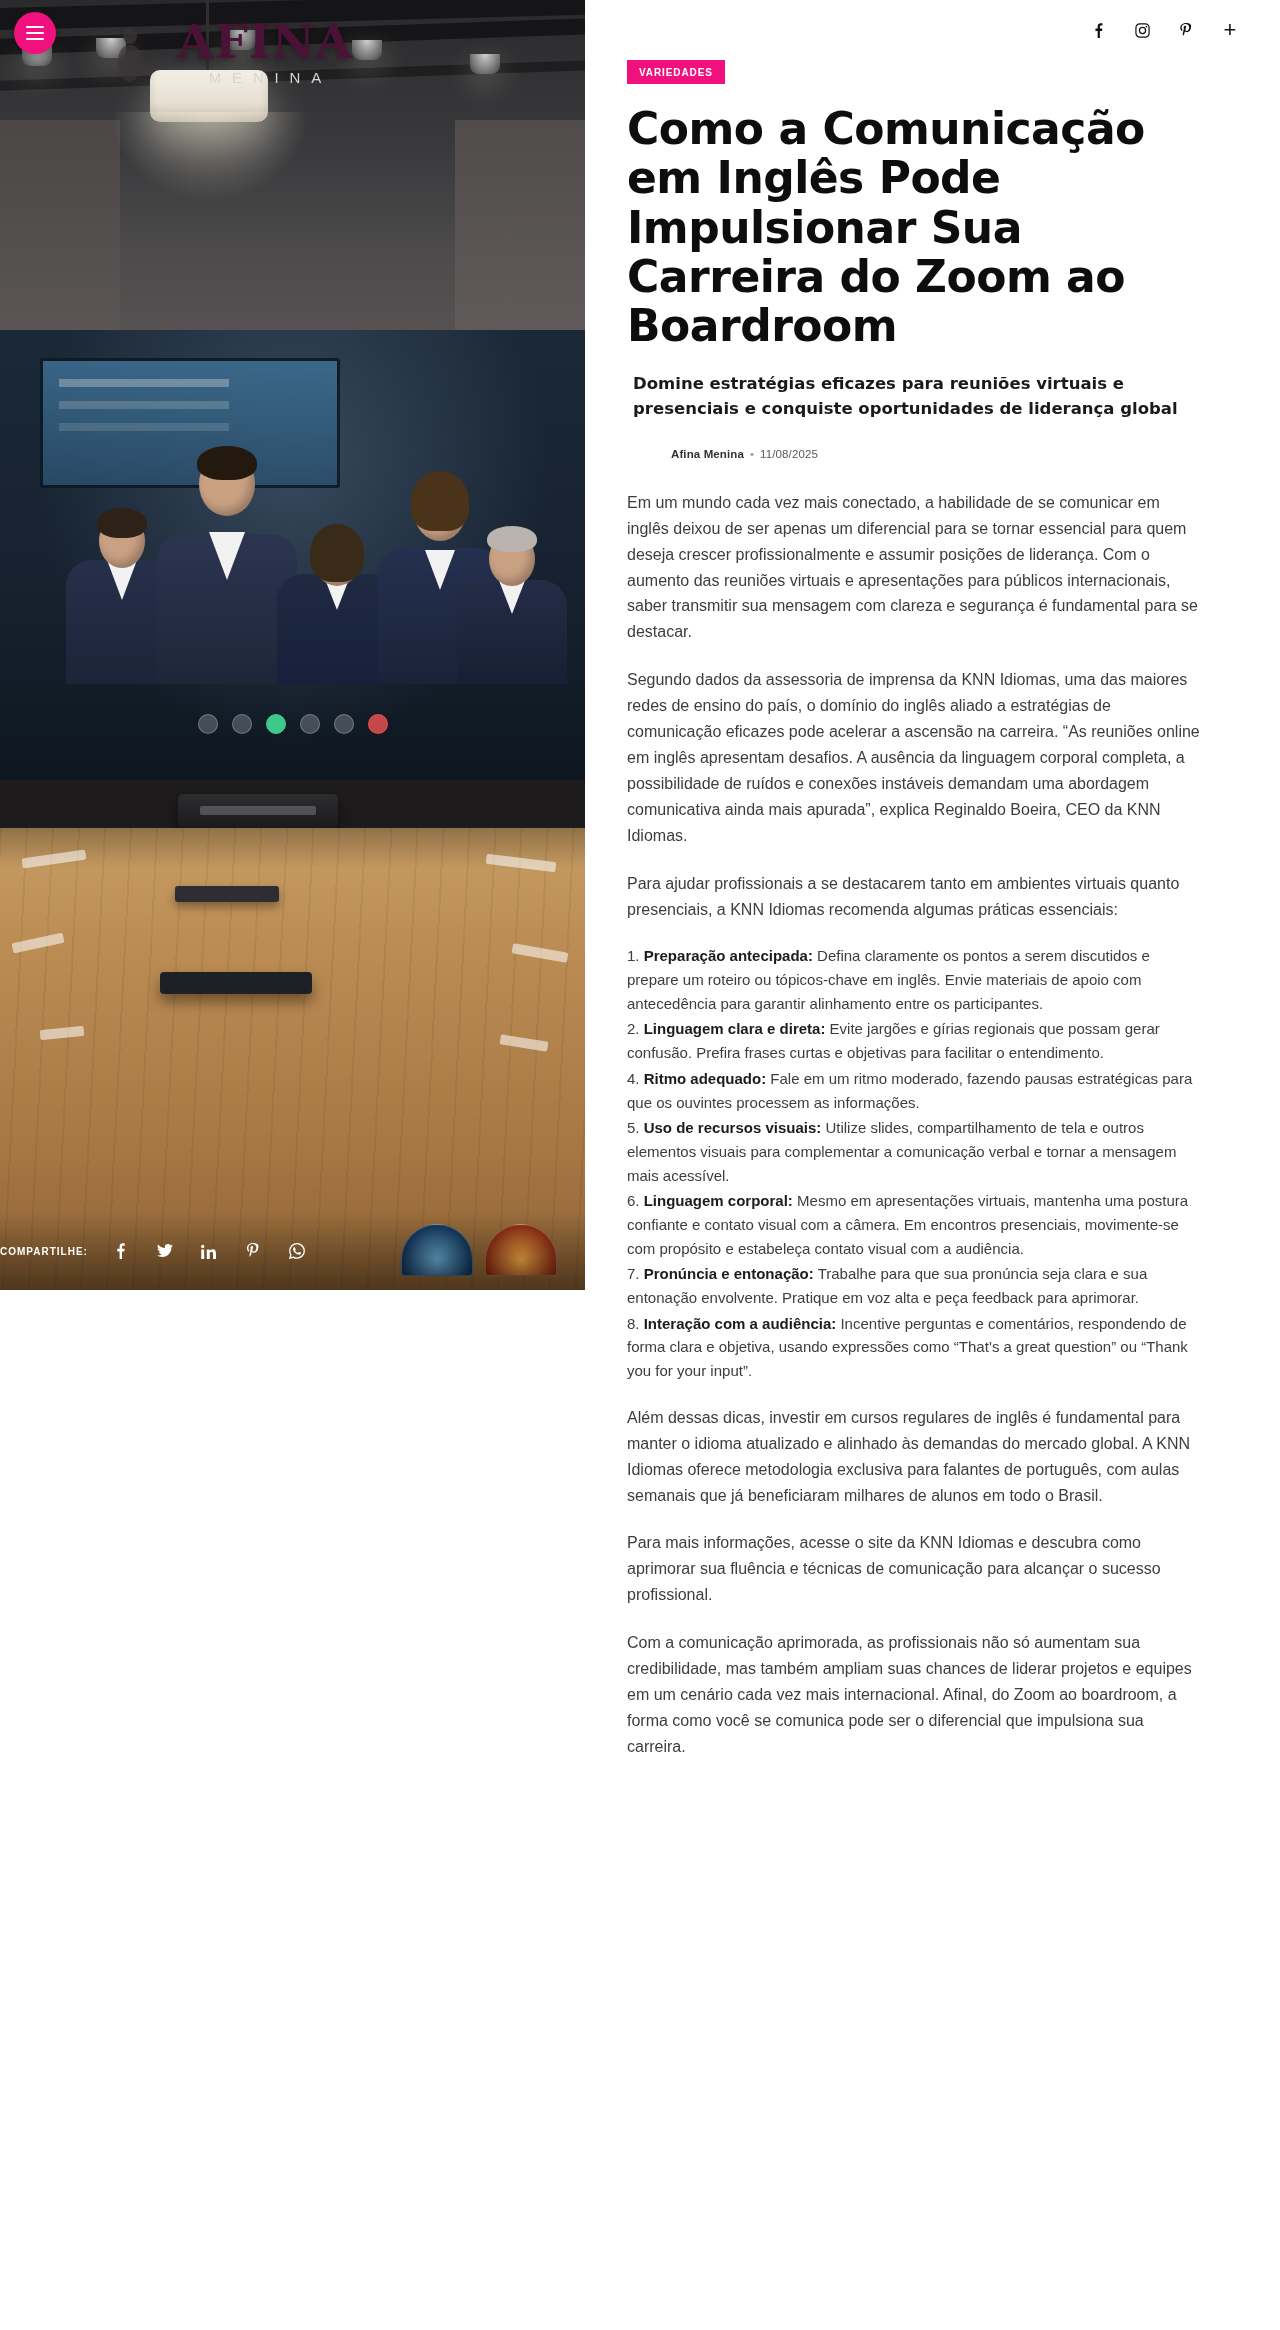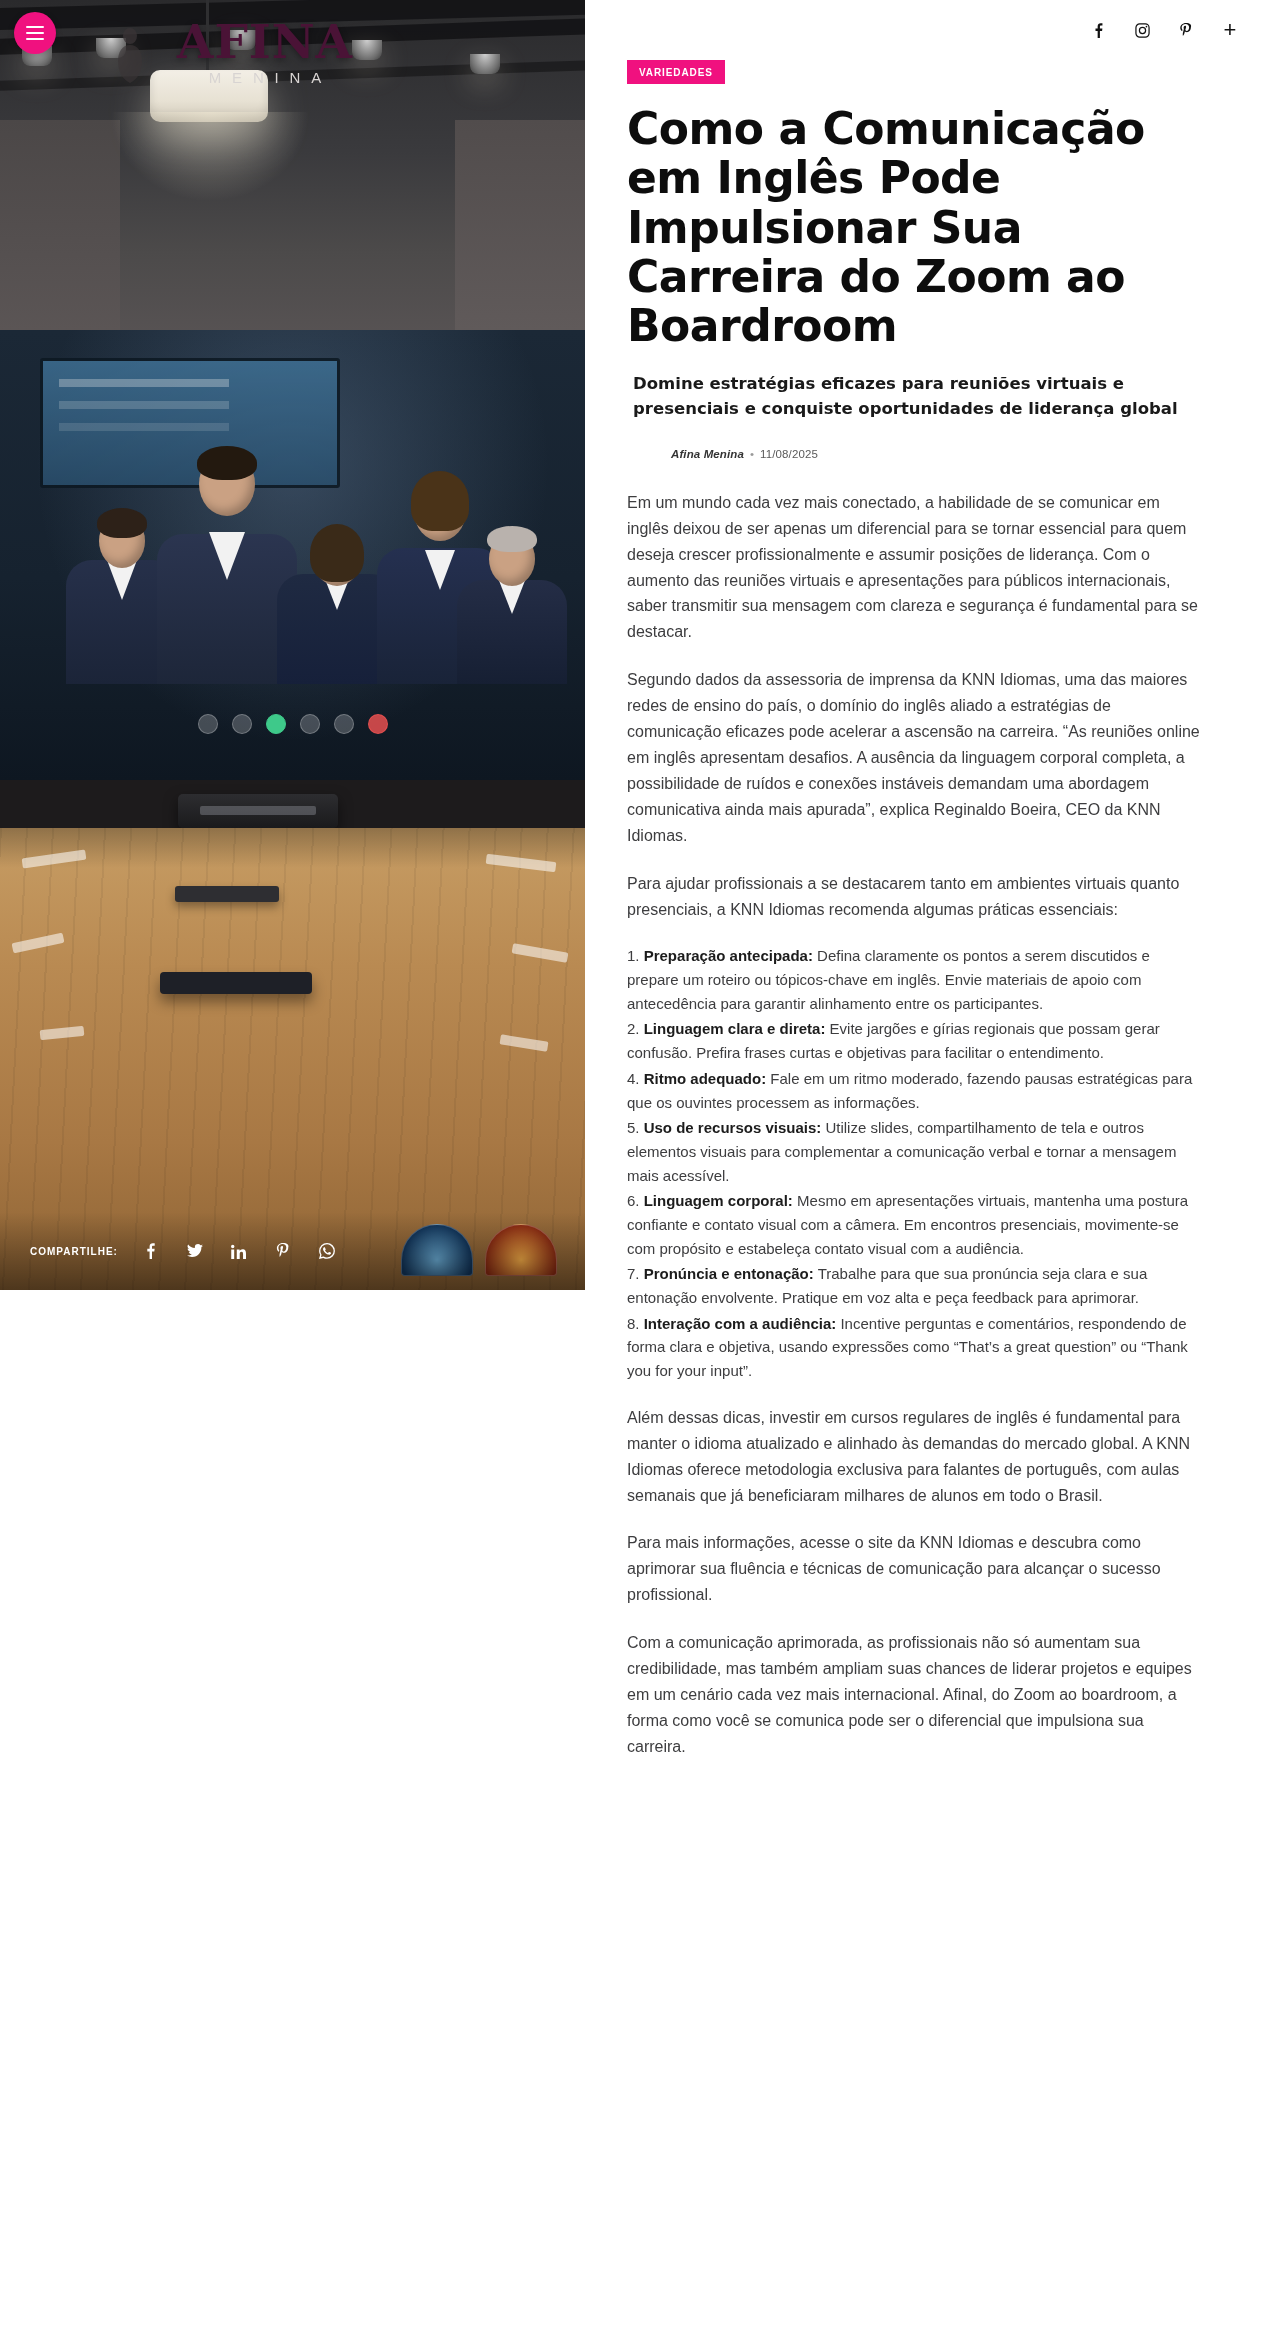--- a/index.html
+++ b/index.html
@@ -191,21 +191,21 @@
   .pa1 { left: 22px;  top: 26px;  width: 64px; transform: rotate(-8deg); }
   .pa2 { left: 486px; top: 30px;  width: 70px; transform: rotate(7deg); }
   .pa3 { left: 12px;  top: 110px; width: 52px; transform: rotate(-12deg); }
   .pa4 { left: 512px; top: 120px; width: 56px; transform: rotate(10deg); }
   .pa5 { left: 40px;  top: 200px; width: 44px; transform: rotate(-6deg); }
   .pa6 { left: 500px; top: 210px; width: 48px; transform: rotate(9deg); }
 
   
   .share-bar {
     position: absolute; left: 0; bottom: 0; width: 585px; height: 78px;
-    display: flex; align-items: center; padding-left: 30px; gap: 22px;
+    display: flex; align-items: center; gap: 22px;
     background: linear-gradient(180deg, rgba(0,0,0,.0), rgba(0,0,0,.45));
     color: #fff;
   }
   .share-label {
     font-size: 10px; letter-spacing: .10em; font-weight: 700; color: #fff;
   }
   .share-ico {
     width: 22px; height: 22px; display: flex; align-items: center; justify-content: center;
     color: #fff; font-size: 15px; cursor: pointer;
   }
@@ -307,21 +307,21 @@
     margin-left: 6px;
   }
   .byline {
     font-size: 11.5px;
     color: #4a4a4a;
     letter-spacing: .01em;
     padding-left: 44px;
     margin-bottom: 30px;
     position: relative;
   }
-  .byline .author { font-weight: 700; color: #333; font-style: italic; }
+  .byline .author { font-weight: 700; color: #333; }
   .byline .sep { margin: 0 6px; color:#999; }
   .byline .date { color: #5a5a5a; }
 
   .article p {
     font-size: 16px;
     line-height: 1.62;
     color: #3d3d3f;
     margin-bottom: 22px;
   }
   .list-block { margin-bottom: 22px; }

